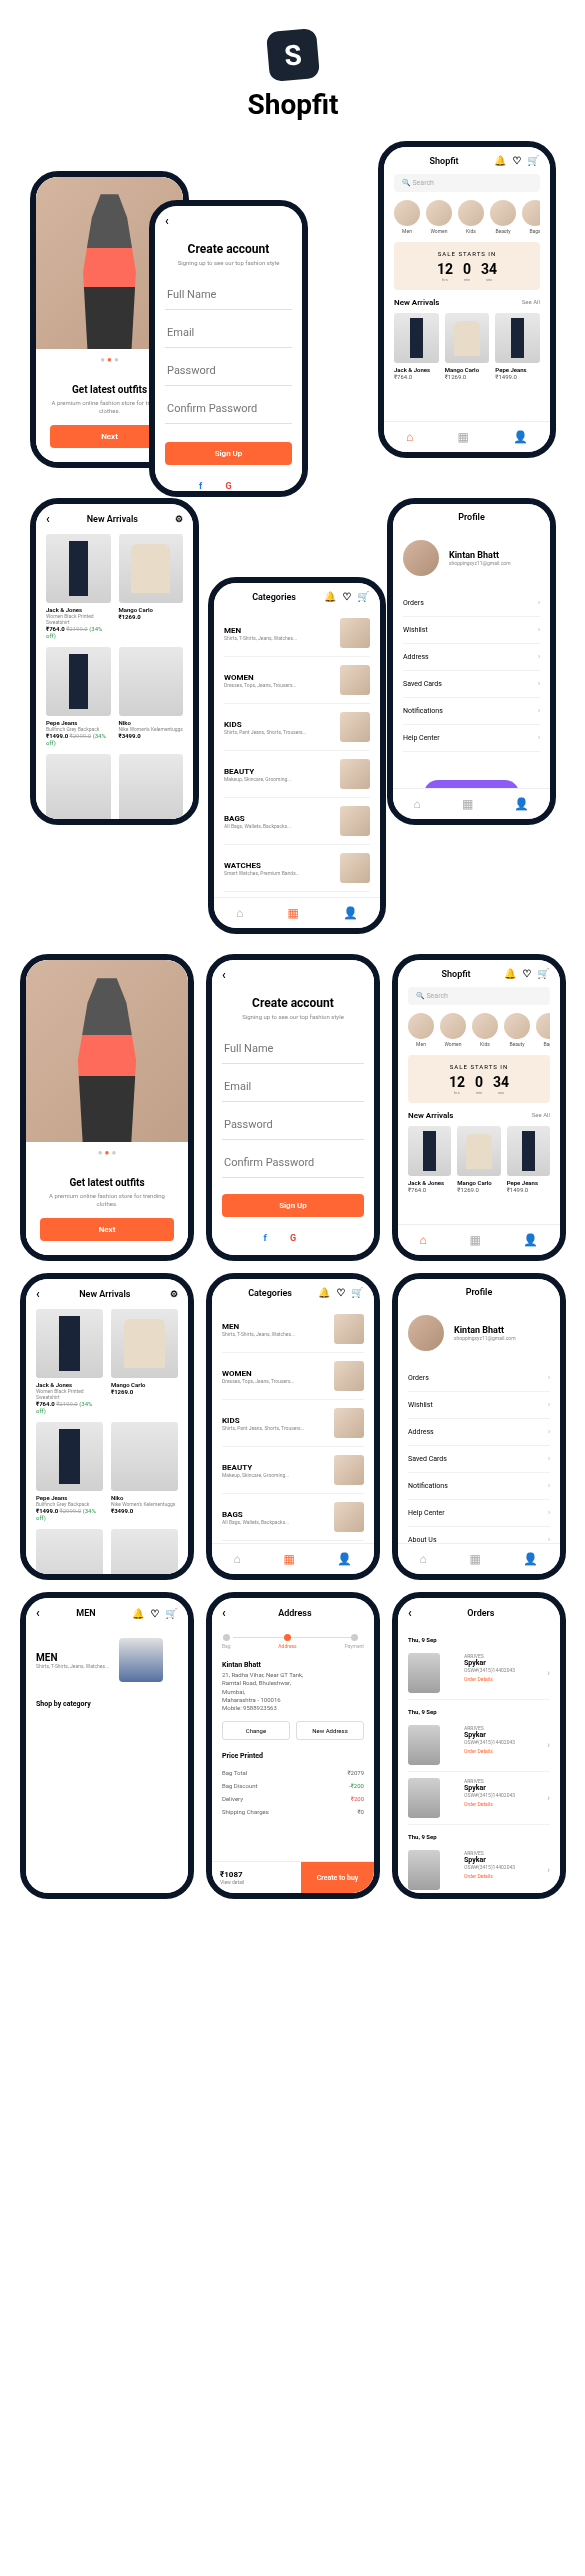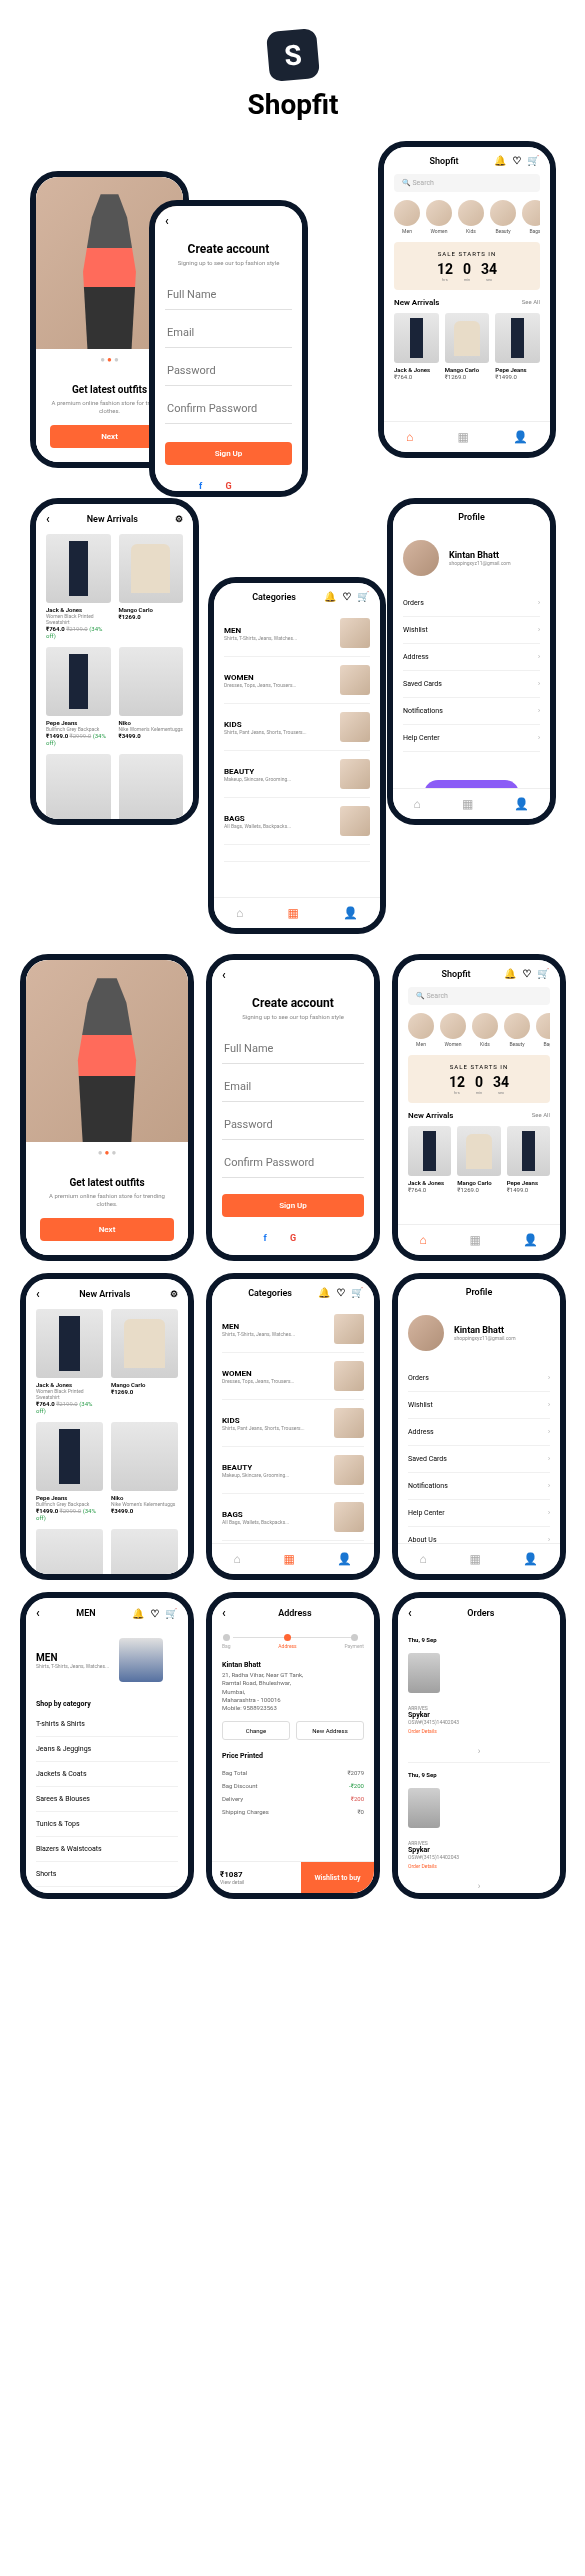--- a/index.html
+++ b/index.html
@@ -126,21 +126,21 @@
   .price-row { display: flex; justify-content: space-between; font-size: 6px; padding: 3px 0; color: #666; }
   .price-row .green { color: #2a9d4a; }
   .price-row .red { color: #d9534f; }
   .checkout-bar { display: flex; margin-top: auto; border-top: 1px solid #eee; }
   .checkout-bar .total { flex: 1; padding: 8px; font-size: 8px; font-weight: 700; }
   .checkout-bar .total .sub { font-size: 5px; color: #888; font-weight: 400; }
   .checkout-bar .btn { flex: 1; background: #ff6633; color: #fff; font-size: 7px; display: flex; align-items: center; justify-content: center; font-weight: 600; }
   
   
   .order-date { font-size: 6px; font-weight: 700; margin: 8px 0 4px; }
-  .order-item { display: flex; gap: 12px; padding: 6px 0; border-bottom: 1px solid #f0f0f0; flex-direction: column; }
+  .order-item { display: flex; gap: 24px; padding: 6px 0; border-bottom: 1px solid #f0f0f0; }
   .order-img { width: 32px; height: 40px; background: linear-gradient(180deg, #d0d0d0, #a0a0a0); border-radius: 3px; }
   .order-info { flex: 1; }
   .order-status { font-size: 5px; color: #888; text-transform: uppercase; }
   .order-name { font-size: 7px; font-weight: 700; }
   .order-sub { font-size: 5px; color: #888; }
   .order-chev { align-self: center; color: #aaa; font-size: 9px; }
 </style>
 </head>
 <body>
 
@@ -358,20 +358,27 @@
             </div>
             <div class="cat-list-img"></div>
           </div>
           <div class="cat-list-item">
             <div class="cat-list-text">
               <div class="name">BAGS</div>
               <div class="sub">All Bags, Wallets, Backpacks...</div>
             </div>
             <div class="cat-list-img"></div>
           </div>
+          <div class="cat-list-item">
+            <div class="cat-list-text">
+              <div class="name">WATCHES</div>
+              <div class="sub">Smart Watches, Premium Bands...</div>
+            </div>
+            <div class="cat-list-img"></div>
+          </div>
           <div class="cat-list-item"></div>
         </div>
       <div class="bottom-nav">
         <span>⌂</span>
         <span class="active">▦</span>
         <span>👤</span>
       </div>
     </div>
   </div>
 
@@ -703,30 +710,20 @@
         </div>
         <div class="screen-body">
           <div class="men-hero">
             <div class="men-hero-text">
               <div class="name">MEN</div>
               <div class="sub">Shirts, T-Shirts, Jeans, Watches...</div>
             </div>
             <div class="men-hero-img"></div>
           </div>
           <div class="shop-by">Shop by category</div>
-          <div id="men-cats">
-            <div class="men-cat">T-shirts &amp; Shirts</div>
-            <div class="men-cat">Jeans &amp; Jeggings</div>
-            <div class="men-cat">Jackets &amp; Coats</div>
-            <div class="men-cat">Sarees &amp; Blouses</div>
-            <div class="men-cat">Tunics &amp; Tops</div>
-            <div class="men-cat">Blazers &amp; Waistcoats</div>
-            <div class="men-cat">Shorts</div>
-            <div class="men-cat">Lingerie</div>
-          </div>
         </div>
       </div>
     </div>
 
   <div class="phone">
       <div class="screen">
         <div class="screen-header">
           <span class="back">‹</span>
           <span>Address</span>
           <span></span>
@@ -768,21 +765,21 @@
               <span class="">₹0</span>
             </div>
           </div>
           <div style="flex:1"></div>
         </div>
         <div class="checkout-bar">
           <div class="total">
             <div>₹1087</div>
             <div class="sub">View detail</div>
           </div>
-          <div class="btn">Wishlist to buy</div>
+          <div class="btn">Create to buy</div>
         </div>
       </div>
     </div>
 
   <div class="phone">
       <div class="screen">
         <div class="screen-header">
           <span class="back">‹</span>
           <span>Orders</span>
           <span></span>

